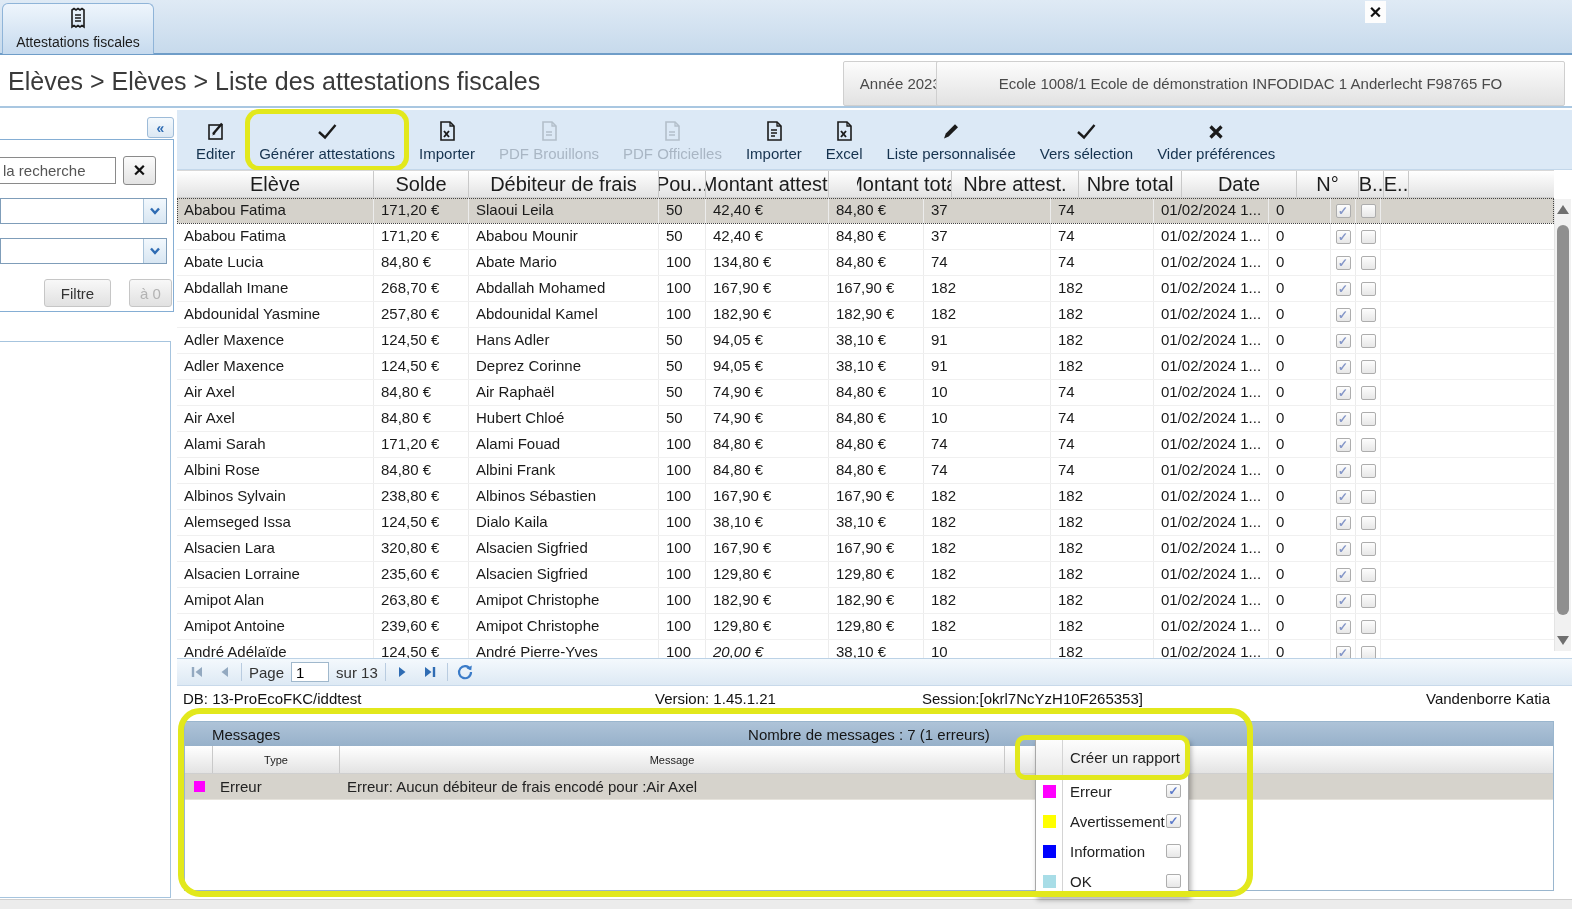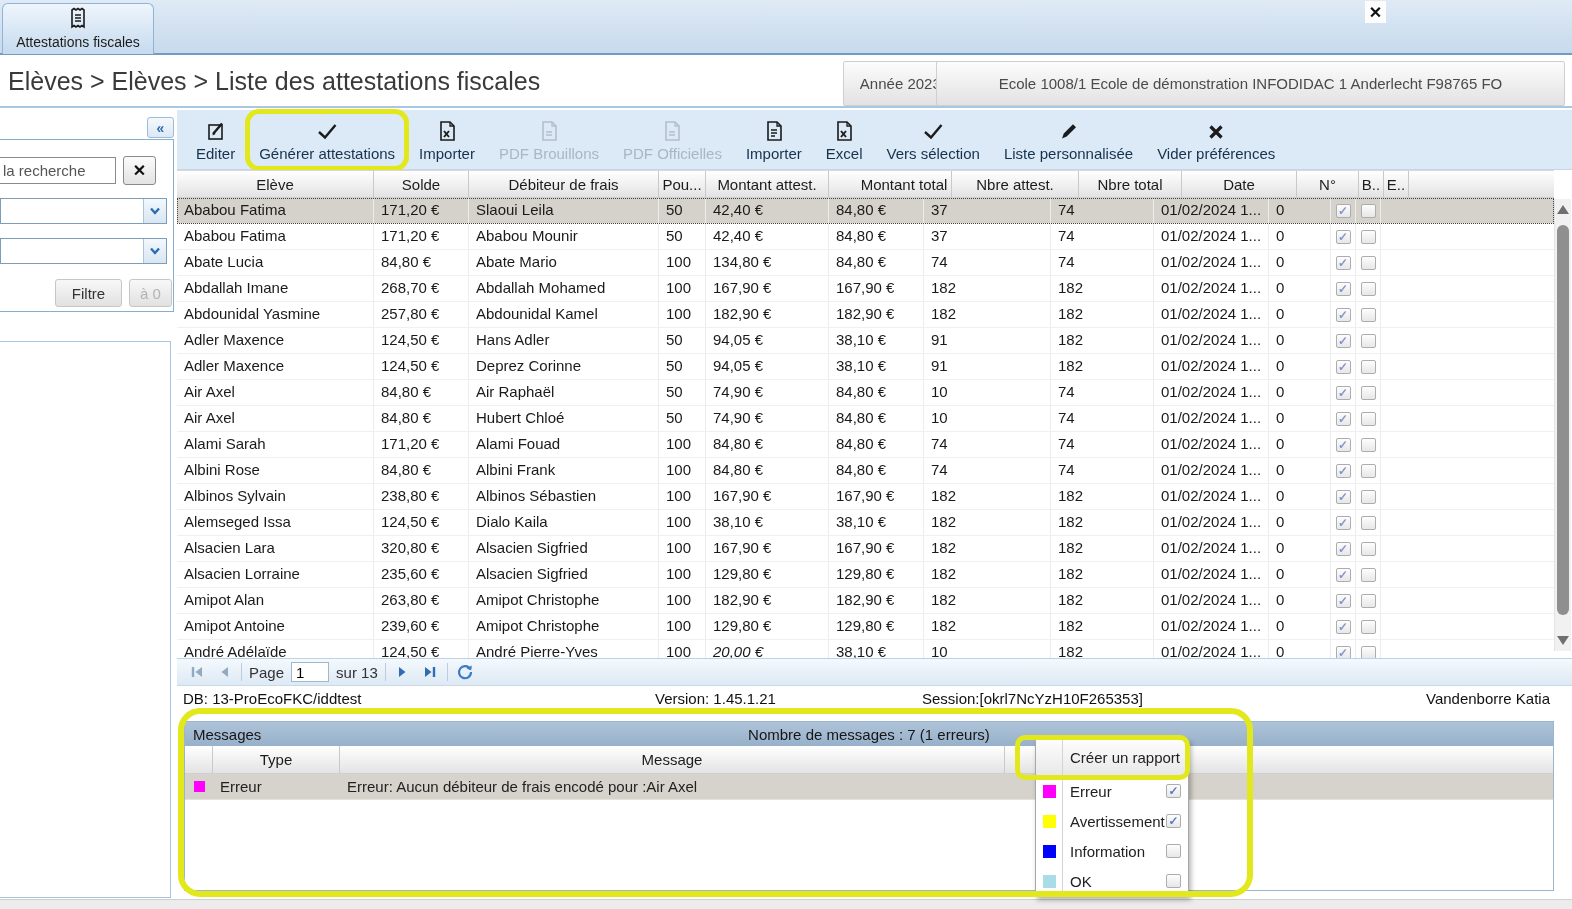--- a/index.html
+++ b/index.html
@@ -39,42 +39,42 @@
            border:1px solid #8a8a8a;border-radius:3px;background:linear-gradient(#fbfbfb,#e3e3e3);
            display:flex;align-items:center;justify-content:center;font-weight:bold;font-size:16px;color:#111;cursor:pointer;}
   .combo{position:absolute;left:0;width:167px;height:26px;box-sizing:border-box;border:1px solid #7f9db9;background:#fff;cursor:pointer;}
   #combo1{top:88px;} #combo2{top:128px;}
   .combo .combo-btn{position:absolute;right:0;top:0;width:22px;height:100%;
            background:linear-gradient(#f2f8fd,#d8e6f2);border-left:1px solid #aac4da;
            display:flex;align-items:center;justify-content:center;}
   .side-btn{position:absolute;top:169px;height:28px;box-sizing:border-box;border:1px solid #c6c6c6;border-radius:3px;
            background:linear-gradient(#f8f8f8,#e1e1e1);display:flex;align-items:center;justify-content:center;
            font-size:15px;cursor:pointer;}
-  #filtre-btn{left:55px;width:67px;color:#333;}
+  #filtre-btn{left:44px;width:67px;color:#333;}
   #a0-btn{left:129px;width:43px;color:#b3b3b3;}
   #side-empty-box{position:absolute;left:-2px;top:231px;width:173px;height:557px;box-sizing:border-box;border:1px solid #a6c4de;}
 
   
   #toolbar{position:absolute;left:177px;top:110px;width:1395px;height:60px;box-sizing:border-box;
            background:#dce9f6;border-bottom:1px solid #c3d7ea;display:flex;align-items:center;
            gap:6px;padding-left:10px;}
   .tb-btn{display:flex;flex-direction:column;align-items:center;justify-content:center;gap:3px;
           height:52px;padding:0 9px;cursor:pointer;border-radius:3px;}
   .tb-btn .tb-icon{height:24px;display:flex;align-items:flex-end;color:#1b1b1b;}
   .tb-btn .tb-label{font-size:15px;color:#15324e;white-space:nowrap;}
   .tb-btn.disabled .tb-icon{color:#b3bfca;}
   .tb-btn.disabled .tb-label{color:#a9b6c4;}
   .tb-btn.hl{box-shadow:0 0 0 5px #e2e81c;border-radius:9px;}
 
   
   #grid{position:absolute;left:177px;top:170px;width:1377px;height:488px;overflow:hidden;background:#fff;}
   .grid-header{display:flex;height:28px;background:linear-gradient(#ffffff,#e3e3e3);
                border-top:1px solid #d8d8d8;border-bottom:1px solid #cfcfcf;box-sizing:border-box;}
   .gh-cell{flex:none;box-sizing:border-box;border-right:1px solid #c9c9c9;display:flex;align-items:center;
-           justify-content:center;font-size:15px;color:#1c1c1c;overflow:hidden;white-space:nowrap;cursor:pointer;}
+           justify-content:center;font-size:20px;color:#1c1c1c;overflow:hidden;white-space:nowrap;cursor:pointer;}
   .gh-fill{flex:1;border-right:none;cursor:default;}
   .g-row{display:flex;height:26px;background:#fff;border-bottom:1px solid #f0f0f0;box-sizing:border-box;cursor:pointer;}
   .g-cell{flex:none;box-sizing:border-box;padding:3px 6px 0 7px;border-right:1px solid #ececec;
           font-size:15px;color:#1a1a1a;white-space:nowrap;overflow:hidden;}
   .g-cell.cbx{display:flex;align-items:center;justify-content:center;padding:0;}
   .g-row.selected{background:#d5d2cb;outline:1px dotted #444;outline-offset:-1px;}
   .checkbox{width:15px;height:14px;box-sizing:border-box;border:1px solid #adadad;border-radius:2px;
             background:linear-gradient(#fdfdfd,#e7e7e7);display:flex;align-items:center;justify-content:center;
             font-size:12px;font-weight:bold;color:#8496c8;line-height:1;}
   
@@ -97,28 +97,28 @@
   #statusbar span{position:absolute;top:4px;white-space:nowrap;}
   #status-db{left:6px;} #status-version{left:478px;} #status-session{left:745px;top:7px;}
   #status-user{right:22px;}
 
   
   #bottomstrip{position:absolute;left:0;top:899px;width:1572px;height:10px;background:#ececec;border-top:1px solid #cfcfcf;box-sizing:border-box;}
 
   
   #messages{position:absolute;left:184px;top:721px;width:1370px;height:170px;box-sizing:border-box;
             border:1px solid #9ab6ce;background:#fff;z-index:5;}
-  #msg-titlebar{height:24px;background:linear-gradient(#aec3d8,#97b1ca);display:flex;align-items:center;position:relative;}
+  #msg-titlebar{height:24px;background:linear-gradient(#aec3d8,#97b1ca);display:flex;align-items:center;position:relative;padding-left:19px;}
   #msg-title{margin-left:8px;color:#161616;}
   #msg-count{position:absolute;left:0;right:0;text-align:center;color:#161616;}
   #msg-close{position:absolute;left:1365px;top:1px;width:21px;height:22px;background:#fdfdfd;z-index:6;
              display:flex;align-items:center;justify-content:center;font-weight:bold;font-size:16px;color:#111;cursor:pointer;}
   #msg-header{display:flex;height:28px;background:linear-gradient(#ffffff,#e3e3e3);border-bottom:1px solid #cfcfcf;box-sizing:border-box;}
   .mh-cell{box-sizing:border-box;border-right:1px solid #c9c9c9;display:flex;align-items:center;justify-content:center;
-           font-size:15px;color:#1c1c1c;cursor:pointer;}
+           font-size:11px;color:#1c1c1c;cursor:pointer;}
   #mh-gutter{width:28px;} #mh-type{width:127px;} #mh-message{width:665px;} .mh-fill{flex:1;border-right:none;}
   .msg-row{display:flex;height:26px;background:#d6d3cc;border-bottom:1px solid #e6e3dc;box-sizing:border-box;align-items:center;cursor:pointer;}
   .msg-row .mg{width:28px;display:flex;align-items:center;justify-content:center;}
   .msg-row .mtype{width:127px;padding-left:7px;box-sizing:border-box;}
   .msg-row .mtext{padding-left:7px;}
   .sq{display:inline-block;}
 
   
   #report-menu{position:absolute;left:1035px;top:739px;width:152px;background:#fff;border:1px solid #a8a8a8;
                box-shadow:2px 3px 5px rgba(0,0,0,.3);z-index:10;}
@@ -253,33 +253,33 @@
           <svg width="20" height="22" viewBox="0 0 20 22">
             <path d="M4 2 h9 l4 4 v14 h-13z" fill="none" stroke="currentColor" stroke-width="1.6"></path>
             <path d="M13 2 v4 h4" fill="none" stroke="currentColor" stroke-width="1.3"></path>
             <path d="M7 11 l5 6 M12 11 l-5 6" stroke="currentColor" stroke-width="1.9"></path>
           </svg>
         </span>
         <span class="tb-label">Excel</span>
       </div>
       <div class="tb-btn">
         <span class="tb-icon">
+          <svg width="22" height="22" viewBox="0 0 22 22">
+            <path d="M4 18.5 l1.8-5 L15 4.2 l3 3 L8.7 16.5 z" fill="currentColor"></path>
+          </svg>
+        </span>
+        <span class="tb-label">Liste personnalisée</span>
+      </div>
+      <div class="tb-btn">
+        <span class="tb-icon">
           <svg width="26" height="22" viewBox="0 0 26 22">
             <path d="M5 12 L11 17.5 L21.5 5" fill="none" stroke="currentColor" stroke-width="2.4"></path>
           </svg>
         </span>
         <span class="tb-label">Vers sélection</span>
-      </div>
-      <div class="tb-btn">
-        <span class="tb-icon">
-          <svg width="22" height="22" viewBox="0 0 22 22">
-            <path d="M4 18.5 l1.8-5 L15 4.2 l3 3 L8.7 16.5 z" fill="currentColor"></path>
-          </svg>
-        </span>
-        <span class="tb-label">Liste personnalisée</span>
       </div>
       <div class="tb-btn">
         <span class="tb-icon">
           <svg width="20" height="20" viewBox="0 0 20 20">
             <path d="M4.5 4.5 L15.5 15.5 M15.5 4.5 L4.5 15.5" stroke="currentColor" stroke-width="3.2"></path>
           </svg>
         </span>
         <span class="tb-label">Vider préférences</span>
       </div>
     </div>

